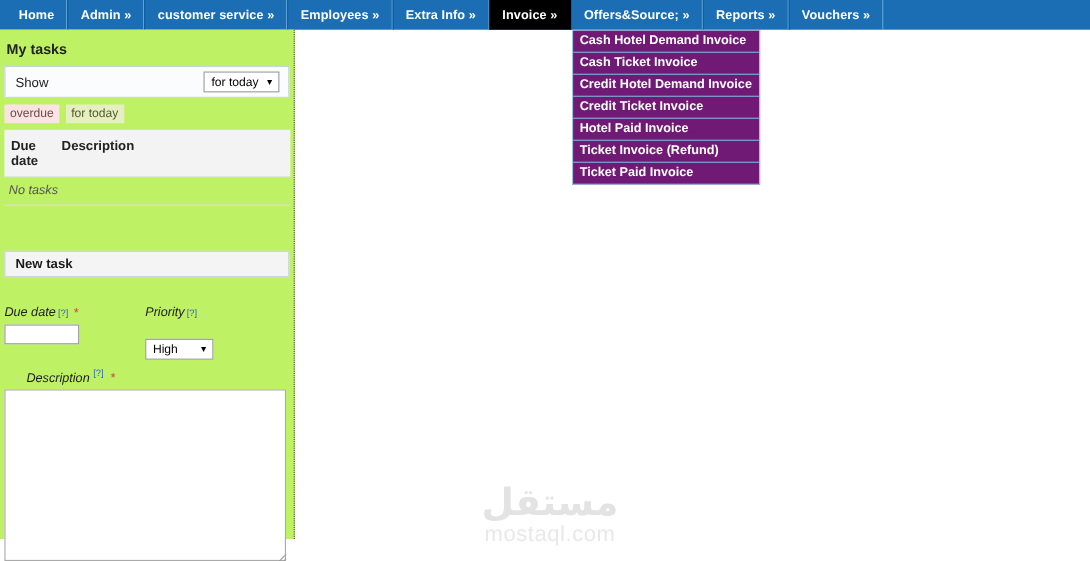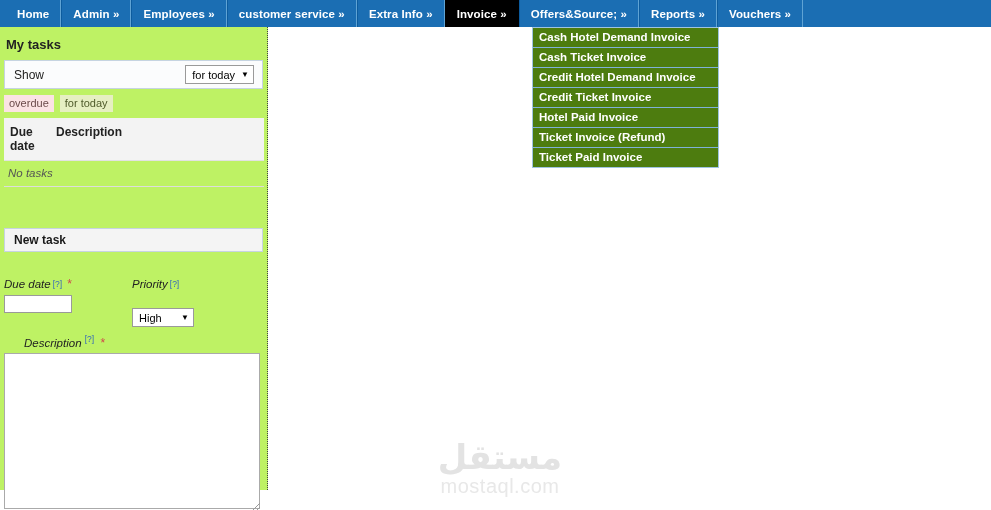--- a/index.html
+++ b/index.html
@@ -44,24 +44,24 @@
     background: #000000;
     border-right: 1px solid #000000;
     border-left: 1px solid #000000;
     color: #ffffff;
   }
   .nav-spacer { flex: 1; border: none; }
 
   
   .dropdown {
     position: absolute;
-    left: 532px;
+    left: 520px;
     top: 27px;
-    width: 187px;
-    background: #4d7c0f;
+    width: 171px;
+    background: #701a75;
     border: 1px solid #9fc4e0;
     z-index: 50;
   }
   .dropdown-item {
     display: block;
     color: #ffffff;
     font-size: 11.5px;
     font-weight: bold;
     padding: 3px 6px 3px 6px;
     line-height: 13px;
@@ -287,22 +287,22 @@
     line-height: 24px;
     font-family: "Liberation Sans", sans-serif;
   }
 </style>
 </head>
 <body>
 
 <div class="navbar">
   <div class="nav-item">Home</div>
   <div class="nav-item">Admin »</div>
+  <div class="nav-item">customer service »</div>
   <div class="nav-item">Employees »</div>
-  <div class="nav-item">customer service »</div>
   <div class="nav-item">Extra Info »</div>
   <div class="nav-item active">Invoice »</div>
   <div class="nav-item">Offers&amp;Source; »</div>
   <div class="nav-item">Reports »</div>
   <div class="nav-item">Vouchers »</div>
   <div class="nav-spacer"></div>
 </div>
 
 <div class="dropdown">
   <a class="dropdown-item">Cash Hotel Demand Invoice</a>

